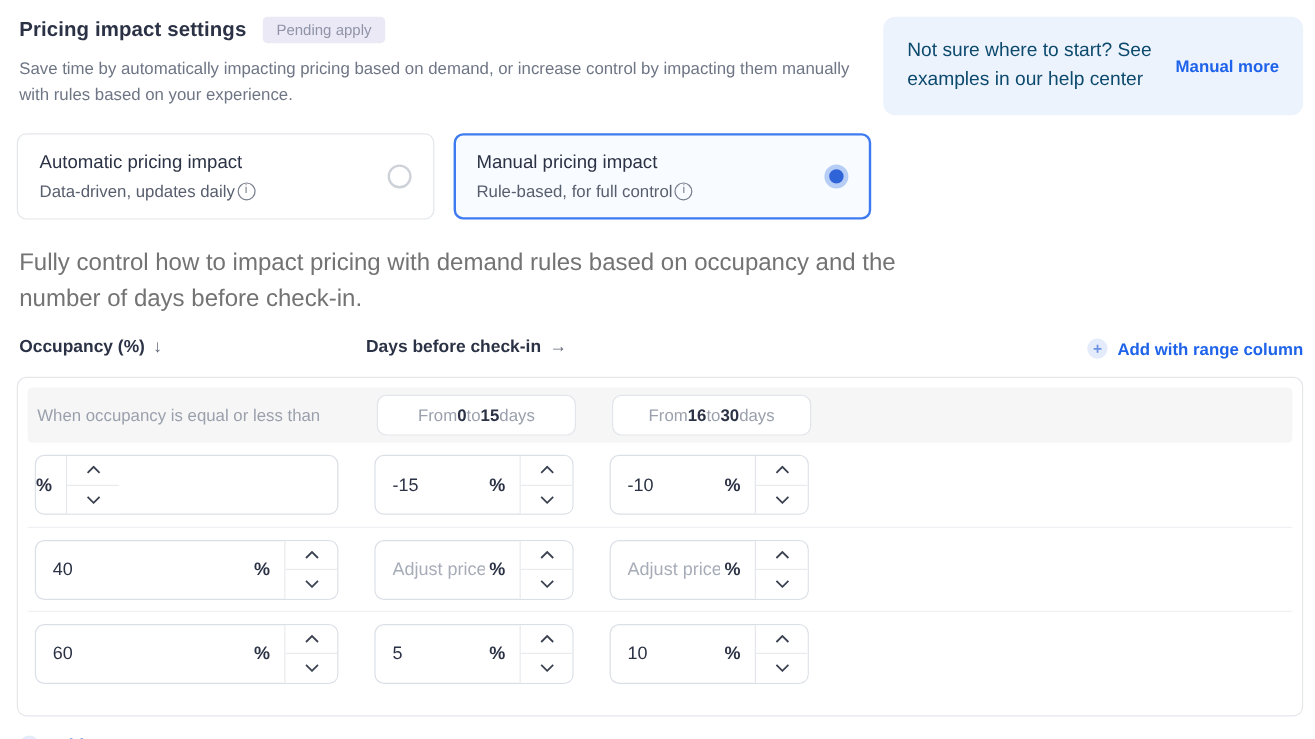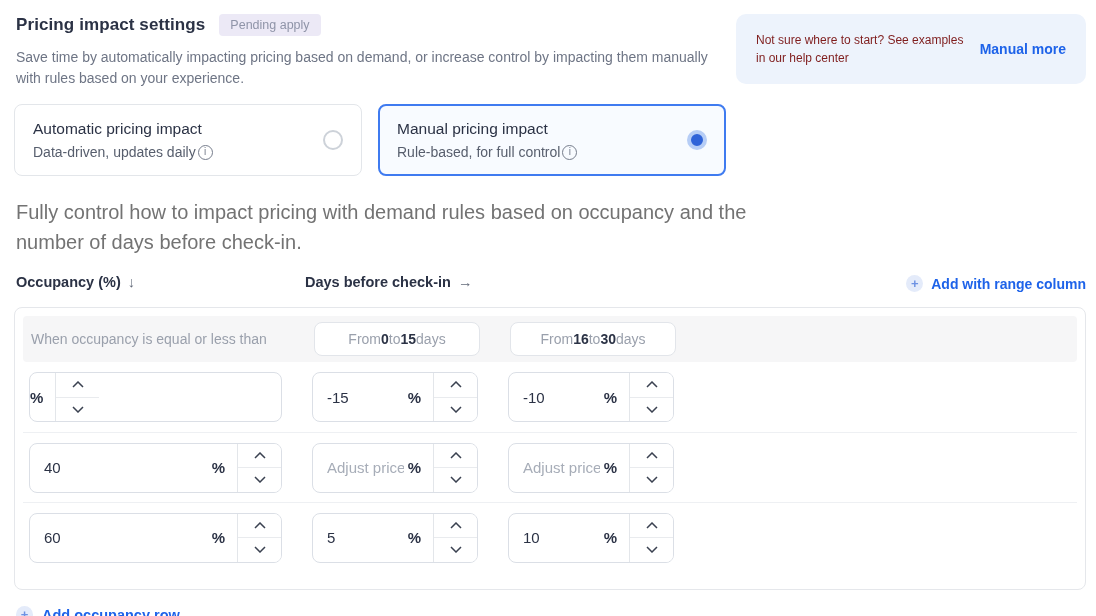--- a/index.html
+++ b/index.html
@@ -7,21 +7,21 @@
   .page { padding:14px 10px 0 14px; position:relative; width:100%; height:100%; }
 
   
   .top { display:flex; justify-content:space-between; align-items:flex-start; }
   .title-row { display:flex; align-items:center; gap:14px; padding-left:2px; }
   .page-title { font-size:17px; font-weight:700; color:#2b3245; letter-spacing:.1px; }
   .badge { background:#ece9f6; color:#8f94a8; font-size:12.5px; padding:4px 11px; border-radius:4px; }
   .desc { margin-top:11px; padding-left:2px; font-size:14px; color:#6e7585; line-height:1.5; max-width:710px; }
 
   .help-box { width:350px; background:#edf3fc; border-radius:10px; padding:17px 20px; display:flex; align-items:center; gap:14px; flex-shrink:0; margin-right:0; }
-  .help-text { font-size:12px; color:#7f1d1d; line-height:1.5; }
+  .help-text { font-size:16px; color:#0c4a6e; line-height:1.5; }
   .link { color:#1e63e9; font-weight:700; font-size:14px; cursor:pointer; text-decoration:none; white-space:nowrap; }
 
   
   .cards { display:flex; gap:16px; margin-top:15px; }
   .card { width:348px; height:72px; border:1px solid #e3e6ea; border-radius:8px; padding:12px 18px; display:flex; justify-content:space-between; align-items:center; background:#fff; cursor:pointer; }
   .card.selected { border:2px solid #3f7bf0; background:#f8fbff; padding:11px 17px; }
   .card-title { font-size:15.5px; font-weight:400; color:#2b3245; }
   .card-sub { margin-top:6px; font-size:14px; color:#575e6d; display:flex; align-items:center; gap:2px; }
   .info-icon { width:15px; height:15px; border:1px solid #767d8c; border-radius:50%; font-size:10px; line-height:1; display:inline-flex; align-items:center; justify-content:center; color:#767d8c; font-style:normal; }
   .radio { width:20px; height:20px; border:2px solid #cdd2d9; border-radius:50%; background:#fff; flex-shrink:0; }

